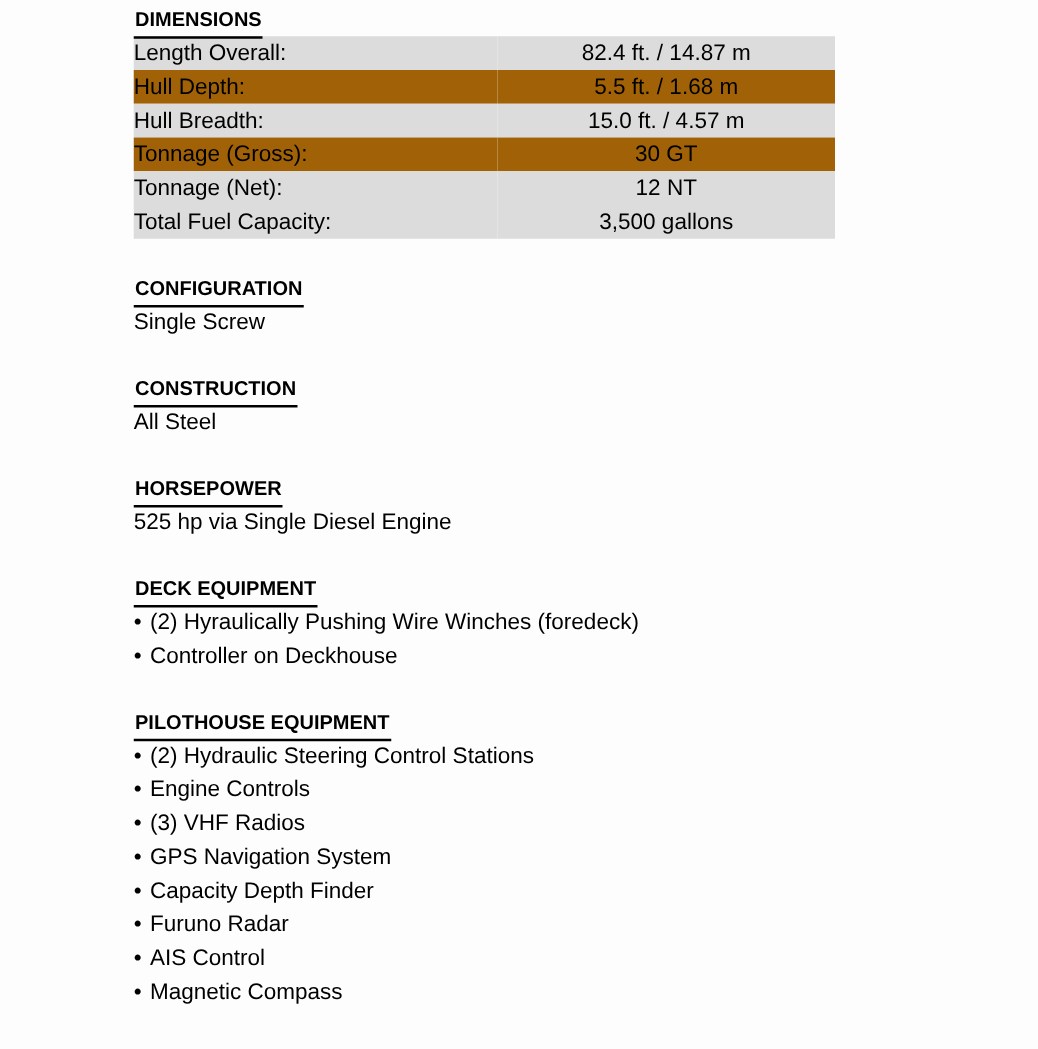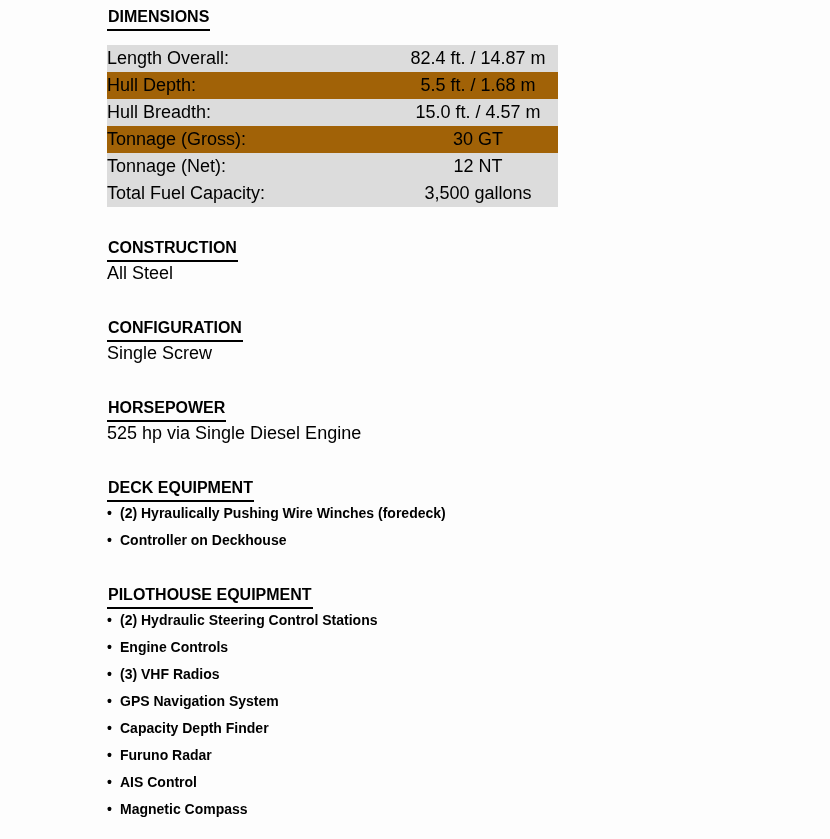--- a/index.html
+++ b/index.html
@@ -28,22 +28,22 @@
     height: 24px;
     white-space: nowrap;
   }
   .heading .u {
     display: inline-block;
     border-bottom: 2px solid #000000;
     padding: 0 1px 0 1px;
   }
   table.spec-table {
     border-collapse: collapse;
-    width: 451px;
-    margin-top: 16px;
+    width: 561px;
+    margin-top: 0px;
     table-layout: fixed;
   }
   table.spec-table td {
     font-size: 18px;
     height: 27px;
     padding: 0;
     vertical-align: middle;
   }
   td.label {
     width: 291px;
@@ -57,24 +57,23 @@
   tr.light  { background: #a16207; }
   .section {
     margin-top: 29px;
   }
   .body-line {
     font-size: 18px;
     line-height: 27px;
     white-space: nowrap;
   }
   .bullet-line {
-    font-size: 14px;
+    font-size: 18px;
     line-height: 27px;
     white-space: nowrap;
-    font-weight: bold;
   }
   .bullet-line .bullet {
     display: inline-block;
     width: 13px;
   }
 </style>
 </head>
 <body>
 
 <div class="doc">
@@ -106,30 +105,30 @@
       </tr>
       <tr class="shaded">
         <td class="label">Total Fuel Capacity:</td>
         <td class="value">3,500 gallons</td>
       </tr>
     </tbody>
   </table>
 
   <div class="section">
     <div class="heading">
-      <span class="u">CONSTRUCTION</span>
+      <span class="u">CONFIGURATION</span>
     </div>
-    <div class="body-line">All Steel</div>
+    <div class="body-line">Single Screw</div>
   </div>
 
   <div class="section">
     <div class="heading">
-      <span class="u">CONFIGURATION</span>
+      <span class="u">CONSTRUCTION</span>
     </div>
-    <div class="body-line">Single Screw</div>
+    <div class="body-line">All Steel</div>
   </div>
 
   <div class="section">
     <div class="heading">
       <span class="u">HORSEPOWER</span>
     </div>
     <div class="body-line">525 hp via Single Diesel Engine</div>
   </div>
 
   <div class="section">

